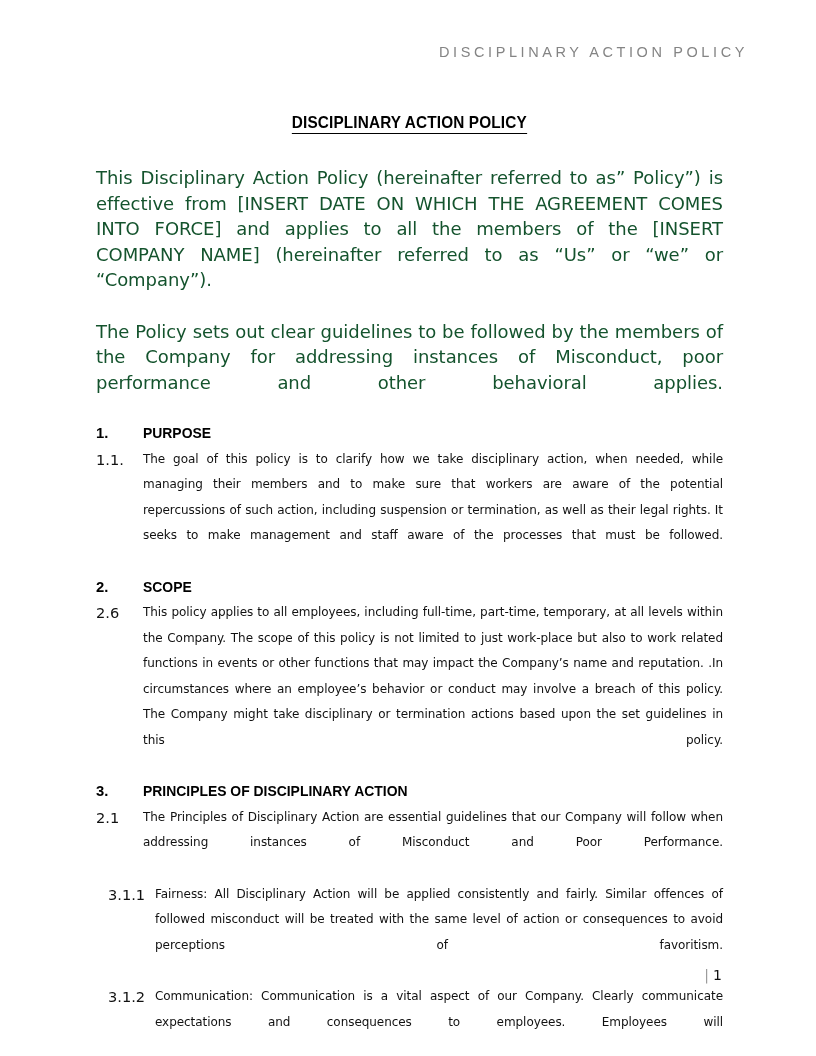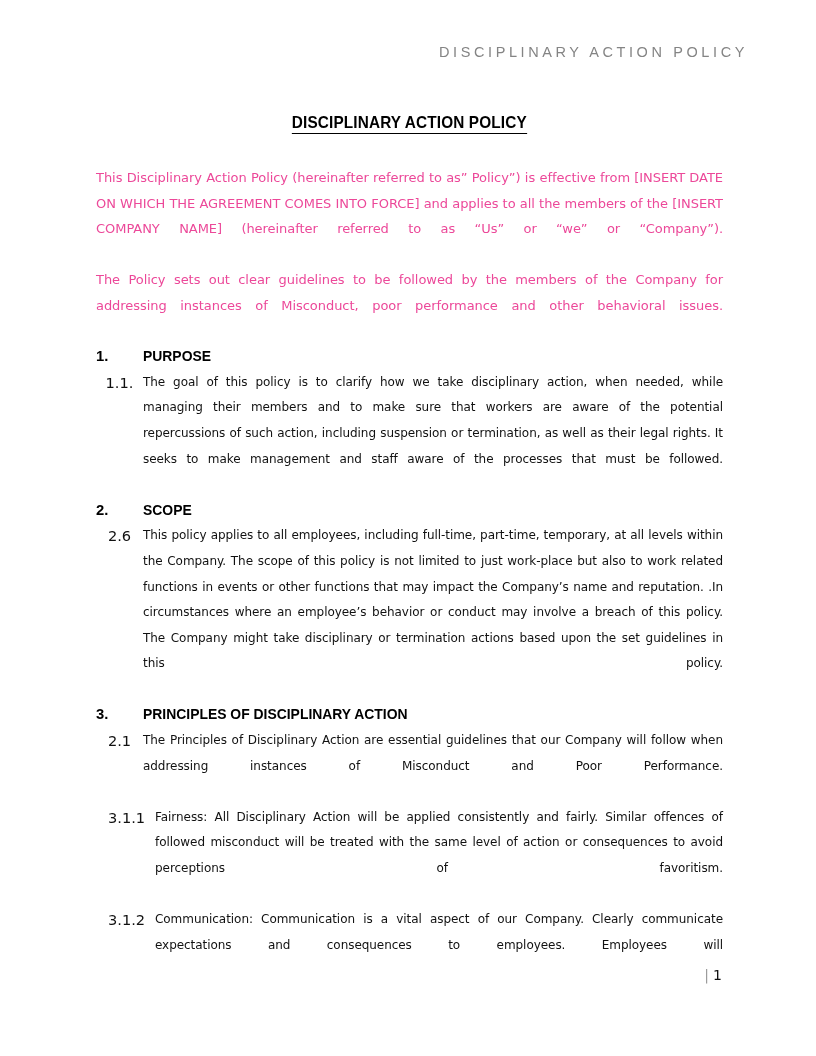--- a/index.html
+++ b/index.html
@@ -59,23 +59,23 @@
   .doc-body {
     position: absolute;
     top: 165px;
     left: 96px;
     width: 627px;
   }
 
   .para {
     text-align: justify;
     text-justify: inter-word;
-    font-size: 13px;
-    line-height: 25.6px;
-    color: #ec4899;
+    font-size: 18px;
+    line-height: 25.6px;
+    color: #14532d;
     margin: 0;
     letter-spacing: -0.05px;
   }
 
   
   .row {
     position: relative;
     display: flex;
     align-items: flex-start;
   }
@@ -89,21 +89,21 @@
   .row .txt {
     flex: 1 1 auto;
     text-align: justify;
     font-size: 12px;
     line-height: 25.6px;
     color: #111;
     letter-spacing: -0.05px;
   }
 
   
-  .lvl1 > .num { width: 47px; text-align: center; }
+  .lvl1 > .num { width: 47px; }
   
   .lvl2 { padding-left: 12px; justify-content: flex-end; }
   .lvl2 > .num { width: 47px; }
 
   
   .heading {
     display: flex;
     align-items: flex-start;
     font-family: "Liberation Sans", sans-serif;
     font-weight: bold;
@@ -154,21 +154,21 @@
   <div class="doc-header">DISCIPLINARY ACTION POLICY</div>
 
   <div class="doc-title-wrap">
     <span class="doc-title">DISCIPLINARY ACTION POLICY</span>
   </div>
 
   <div class="doc-body">
 
     <p class="para just">This Disciplinary Action Policy (hereinafter referred to as” Policy”) is effective from [INSERT DATE ON WHICH THE AGREEMENT COMES INTO FORCE] and applies to all the members of the [INSERT COMPANY NAME] (hereinafter referred to as “Us” or “we” or “Company”).</p>
 
-    <p class="para just">The Policy sets out clear guidelines to be followed by the members of the Company for addressing instances of Misconduct, poor performance and other behavioral issues.</p>
+    <p class="para just">The Policy sets out clear guidelines to be followed by the members of the Company for addressing instances of Misconduct, poor performance and other behavioral applies.</p>
 
     <div class="heading">
       <span class="num">1.</span>
       <span class="txt">PURPOSE</span>
     </div>
     <div class="row lvl1">
       <span class="num">1.1.</span>
       <span class="txt just">The goal of this policy is to clarify how we take  disciplinary action, when needed, while managing their members and to make sure that workers are aware of the potential repercussions of such action, including suspension or termination, as well as their legal rights. It seeks to make management and staff aware of the processes that must be followed.</span>
     </div>
 

